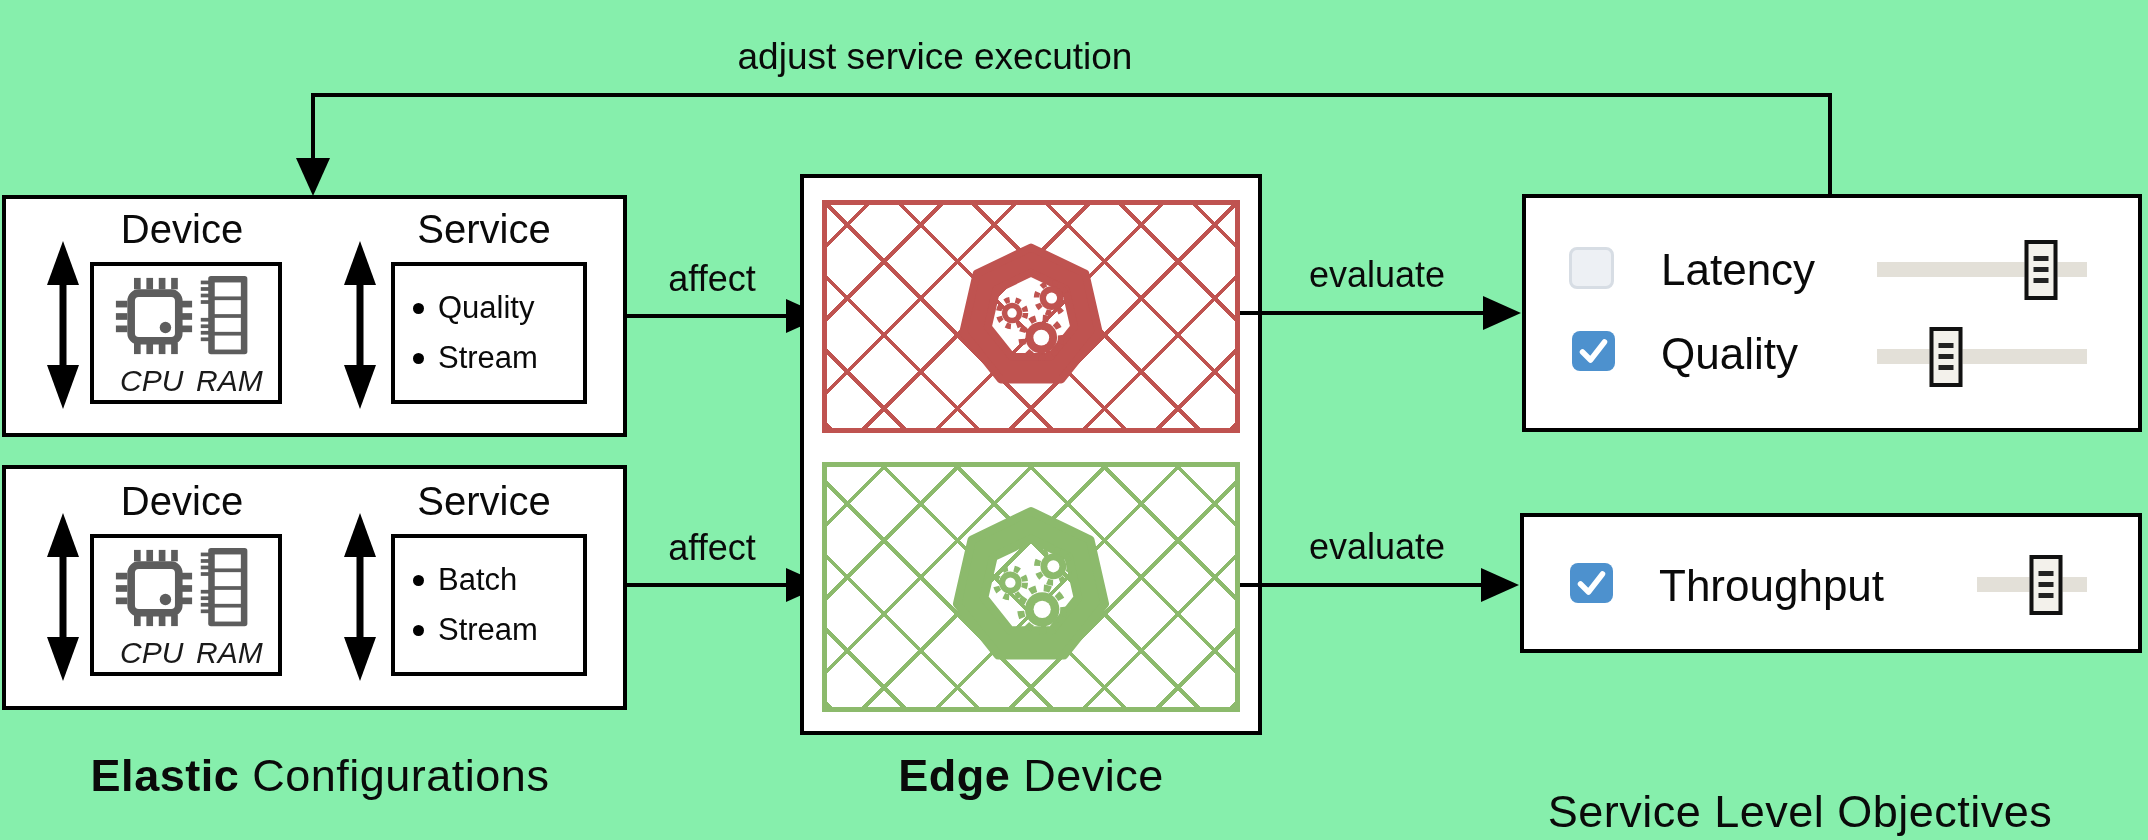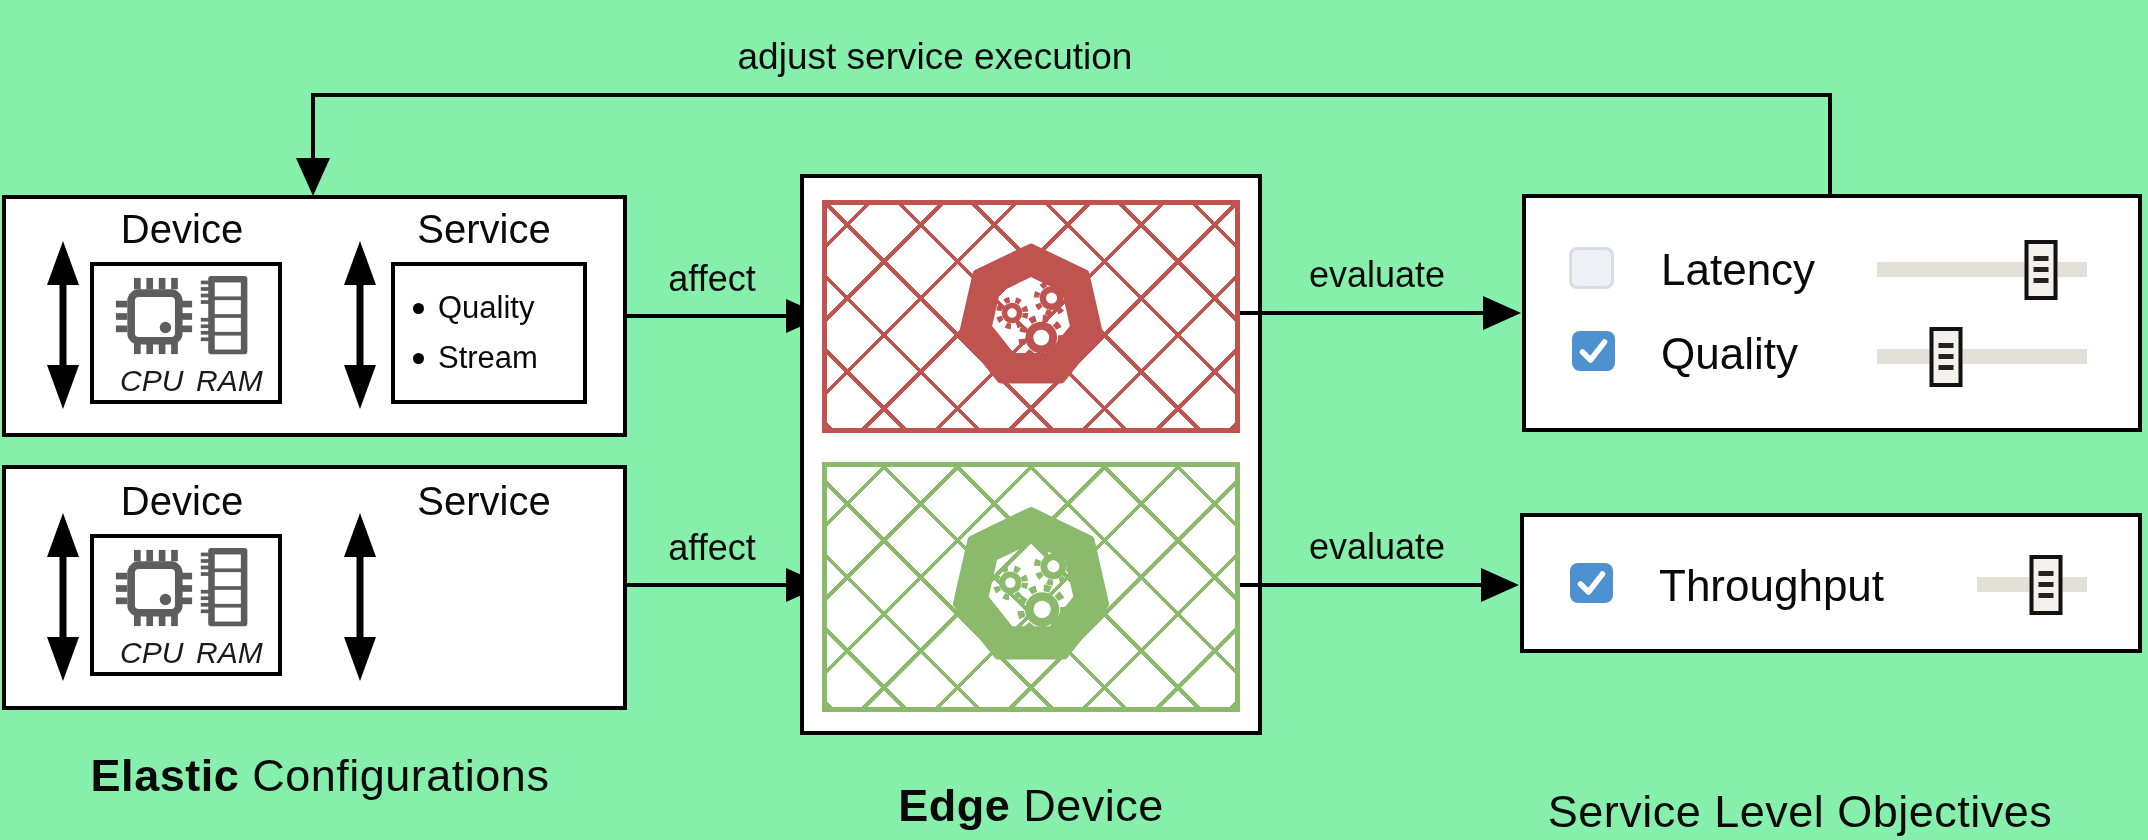--- a/index.html
+++ b/index.html
@@ -177,20 +177,30 @@
       <svg style="position:absolute;left:106px;top:9px;width:50px;height:82px;">
           <use href="#ram-icon"></use>
         </svg>
       <div class="hw-label" style="left:26px;top:98px;">CPU</div>
       <div class="hw-label" style="left:102px;top:98px;">RAM</div>
     </div>
     <svg class="updown" style="left:333px;top:42px;">
         <use href="#updown-icon"></use>
       </svg>
     <div class="sec-title" style="left:393px;top:10px;">Service</div>
+    <div class="innerbox" style="left:385px;top:65px;width:196px;height:142px;">
+      <div class="svc-list">
+        <div class="bullet-item">
+            <span>Batch</span>
+          </div>
+        <div class="bullet-item">
+            <span>Stream</span>
+          </div>
+      </div>
+    </div>
   </div>
 
   <div class="caption" style="left:0px;top:750px;width:640px;">
     <b>Elastic</b><span> Configurations</span>
   </div>
 
   <div class="flow-label" style="left:612px;top:258px;width:200px;">affect</div>
   <div class="hline" style="left:627px;top:314px;width:162px;"></div>
   <div class="head-right" style="left:786px;top:299px;"></div>
 
@@ -202,21 +212,21 @@
   <div class="pod red" style="left:822px;top:200px;width:418px;height:233px;">
     <svg style="width:158px;height:158px;">
         <use href="#pod-icon"></use>
       </svg>
   </div>
   <div class="pod green" style="left:822px;top:462px;width:418px;height:250px;">
     <svg style="width:172px;height:172px;">
         <use href="#pod-icon"></use>
       </svg>
   </div>
-  <div class="caption" style="left:800px;top:780px;width:462px;text-align:center;">
+  <div class="caption" style="left:800px;top:750px;width:462px;text-align:center;">
     <b>Edge</b><span> Device</span>
   </div>
 
   <div class="flow-label" style="left:1272px;top:254px;width:210px;">evaluate</div>
   <div class="hline" style="left:1240px;top:311px;width:246px;"></div>
   <div class="head-right" style="left:1483px;top:296px;"></div>
 
   <div class="flow-label" style="left:1272px;top:526px;width:210px;">evaluate</div>
   <div class="hline" style="left:1240px;top:583px;width:246px;"></div>
   <div class="head-right" style="left:1481px;top:568px;"></div>

